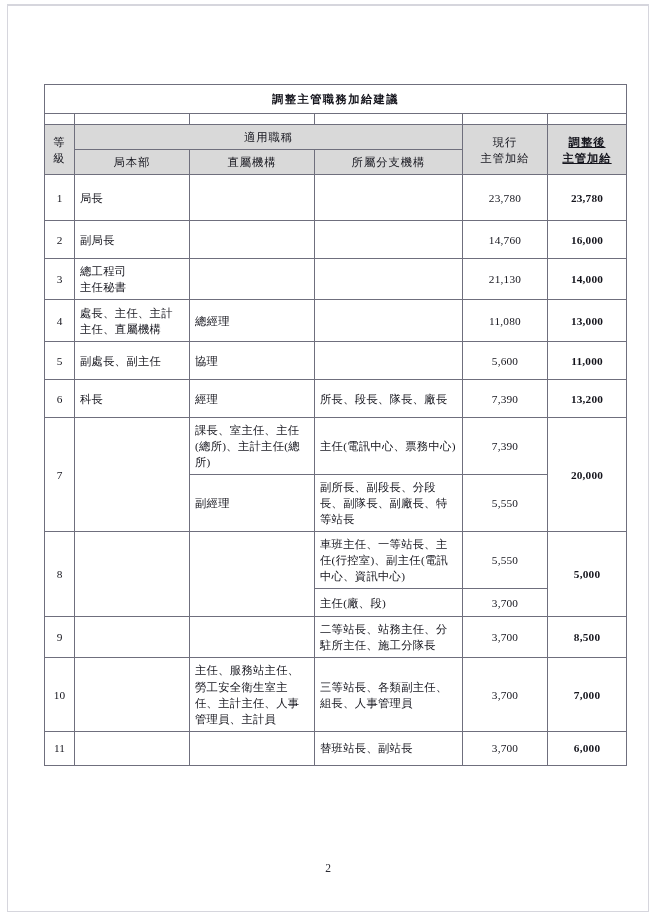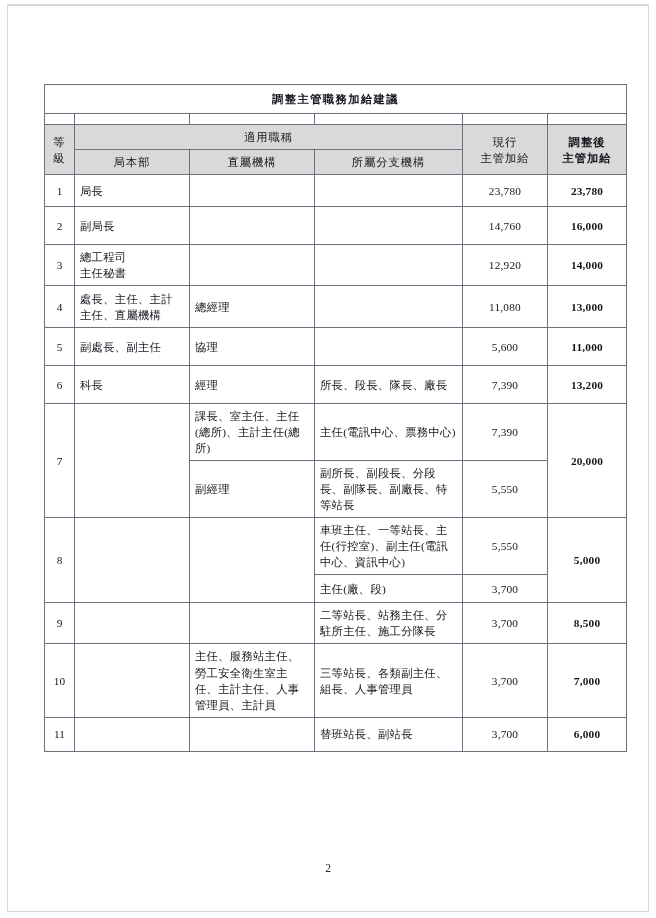--- a/index.html
+++ b/index.html
@@ -71,20 +71,21 @@
   
   .hdr {
     background: #d9d9d9;
     text-align: center;
     font-size: 11.6px;
     letter-spacing: 1px;
     padding: 5px 3px;
   }
   .hdr-bold {
     font-weight: bold;
+    text-decoration: underline;
   }
   .hdr-two {
     line-height: 1.45;
   }
   td.num {
     text-align: center;
     font-family: "Liberation Serif", "DejaVu Serif", serif;
     font-size: 12px;
     letter-spacing: 0.2px;
   }
@@ -153,21 +154,21 @@
           </td>
         </tr>
         <tr>
           <td class="hdr">局本部</td>
           <td class="hdr">直屬機構</td>
           <td class="hdr">所屬分支機構</td>
         </tr>
 
         <tr>
           <td class="lvl">1</td>
-          <td class="txt" style="height:32px">局長</td>
+          <td class="txt" style="height:46px">局長</td>
           <td class="txt"></td>
           <td class="txt"></td>
           <td class="num">23,780</td>
           <td class="num-b">23,780</td>
         </tr>
 
         <tr>
           <td class="lvl">2</td>
           <td class="txt" style="height:38px">副局長</td>
           <td class="txt"></td>
@@ -175,21 +176,21 @@
           <td class="num">14,760</td>
           <td class="num-b">16,000</td>
         </tr>
 
         <tr>
           <td class="lvl">3</td>
           <td class="txt" style="height:40px;white-space:pre-line">總工程司
 主任秘書</td>
           <td class="txt"></td>
           <td class="txt"></td>
-          <td class="num">12,920</td>
+          <td class="num">21,130</td>
           <td class="num-b">14,000</td>
         </tr>
 
         <tr>
           <td class="lvl">4</td>
           <td class="txt" style="height:42px">處長、主任、主計主任、直屬機構</td>
           <td class="txt">總經理</td>
           <td class="txt"></td>
           <td class="num">11,080</td>
           <td class="num-b">13,000</td>

